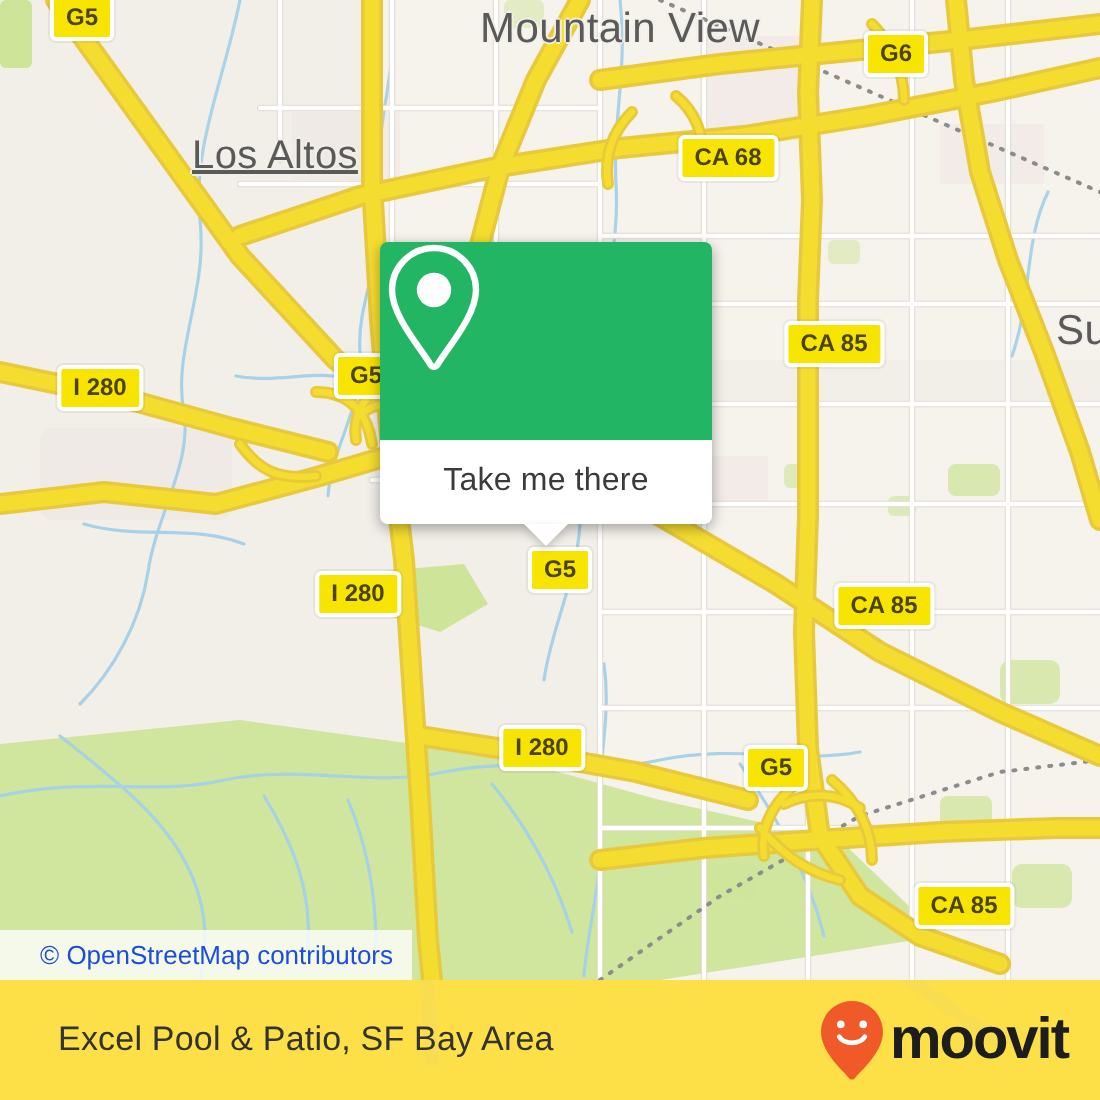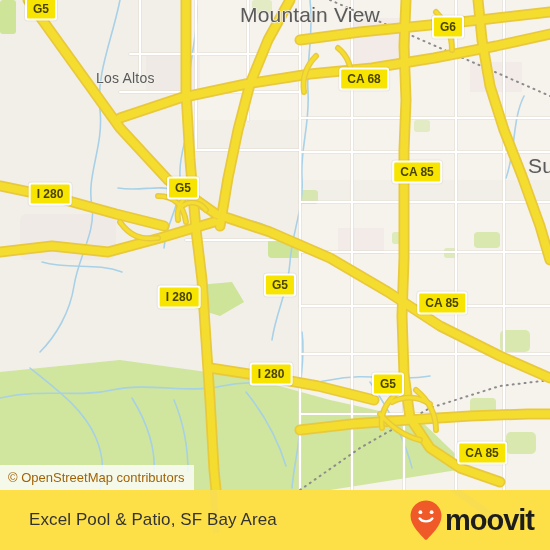--- a/index.html
+++ b/index.html
@@ -19,21 +19,21 @@
 
   
   .placelabel{
     position:absolute;color:#5a5a5a;white-space:nowrap;
     font-weight:400;letter-spacing:.2px;
     text-shadow:
       1px 0 0 rgba(242,239,233,.9),-1px 0 0 rgba(242,239,233,.9),
       0 1px 0 rgba(242,239,233,.9),0 -1px 0 rgba(242,239,233,.9);
   }
   .placelabel.big{font-size:21px;text-align:right;}
-  .placelabel.med{font-size:14px;line-height:17px;text-align:center;}
+  .placelabel.med{font-size:20px;line-height:17px;text-align:center;text-decoration:underline;}
 
   
   .shield{
     position:absolute;transform:translate(-50%,-50%);
     background:#f7e400;border:2px solid #ffffff;border-radius:3px;
     color:#4a4400;font-size:12px;font-weight:bold;line-height:1;
     padding:3px 6px 4px 6px;white-space:nowrap;
     box-shadow:0 0 0 1px rgba(0,0,0,.05);
   }
 
@@ -61,22 +61,22 @@
     border-left:11px solid transparent;
     border-right:11px solid transparent;
     border-top:11px solid #ffffff;
     filter:drop-shadow(0 2px 2px rgba(0,0,0,.18));
   }
 
   
   .attrib{
     position:absolute;left:0;bottom:0;z-index:30;
     background:rgba(255,255,255,.78);
-    color:#a16207;font-size:13px;
-    padding:5px 9px 5px 8px;white-space:nowrap;
+    color:#1d4ed8;font-size:13px;
+    padding:5px 9px 5px 20px;white-space:nowrap;
   }
 
   
   .footer{
     position:absolute;left:0;top:490px;width:550px;height:60px;
     background:#fde047;overflow:hidden;
     display:flex;align-items:center;
   }
   .footer .wm{position:absolute;left:0;top:-480px;opacity:.085;}
   .footer-title{
@@ -294,20 +294,32 @@
         <div class="shield" style="left: 183px; top: 188px;">G5</div>
         <div class="shield" style="left: 417px; top: 172px;">CA 85</div>
         <div class="shield" style="left: 179px; top: 297px;">I 280</div>
         <div class="shield" style="left: 280px; top: 285px;">G5</div>
         <div class="shield" style="left: 442px; top: 303px;">CA 85</div>
         <div class="shield" style="left: 271px; top: 374px;">I 280</div>
         <div class="shield" style="left: 388px; top: 384px;">G5</div>
         <div class="shield" style="left: 482px; top: 453px;">CA 85</div>
       </div>
 
+    <div class="card">
+      <div class="card-top">
+        <svg width="54" height="66" viewBox="0 0 54 66">
+          <path d="M27 3 C15.4 3 6 12.4 6 24 C6 37 20 52.5 25.3 61.4 C26.1 62.7 27.9 62.7 28.7 61.4 C34 52.5 48 37 48 24 C48 12.4 38.6 3 27 3 Z" fill="none" stroke="#ffffff" stroke-width="3.2"></path>
+          <circle cx="27" cy="24" r="8.6" fill="#ffffff"></circle>
+        </svg>
+      </div>
+      <div class="card-bottom">
+        <span class="cta">Take me there</span>
+        <div class="card-tail"></div>
+      </div>
+    </div>
 
     <div class="attrib">© OpenStreetMap contributors</div>
   </div>
 
   <div class="footer">
 
     <svg class="wm" width="550" height="550" viewBox="0 0 550 490">
       <g stroke="#c8c2b8" fill="none" stroke-width="7" stroke-linecap="round">
         <path d="M28,0 L120,128 L216,214 L330,258 L440,326 L550,378"></path>
         <path d="M186,0 L196,230 L210,400 L216,490"></path>

